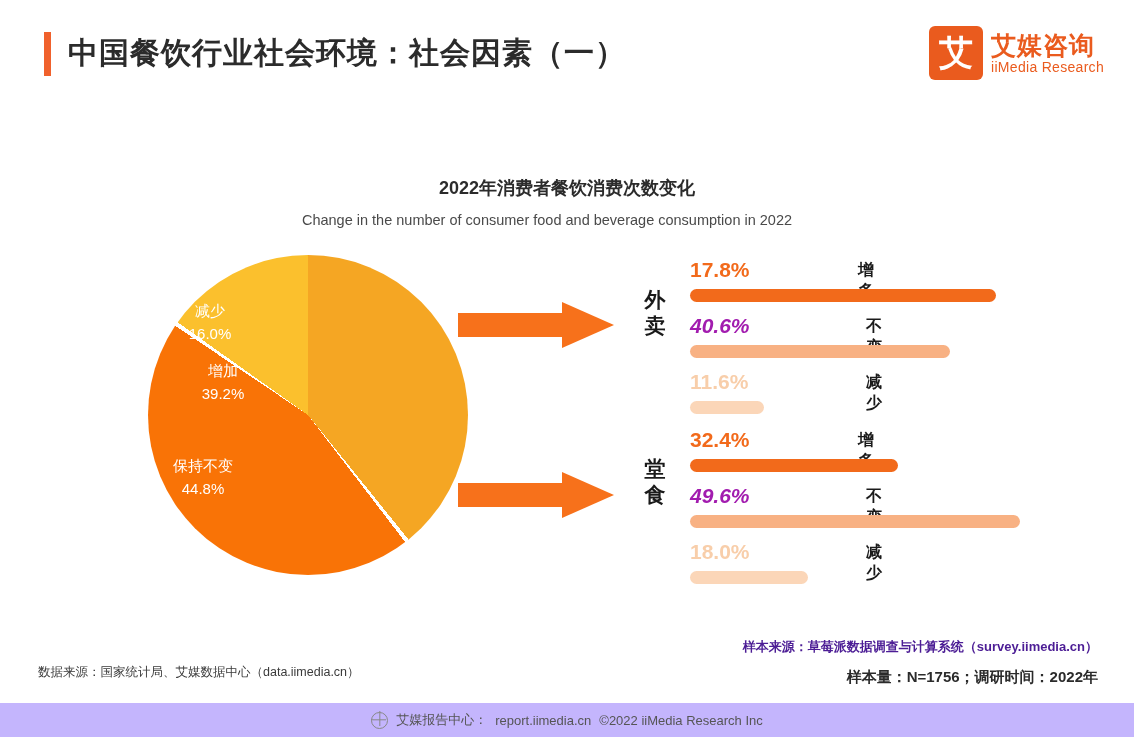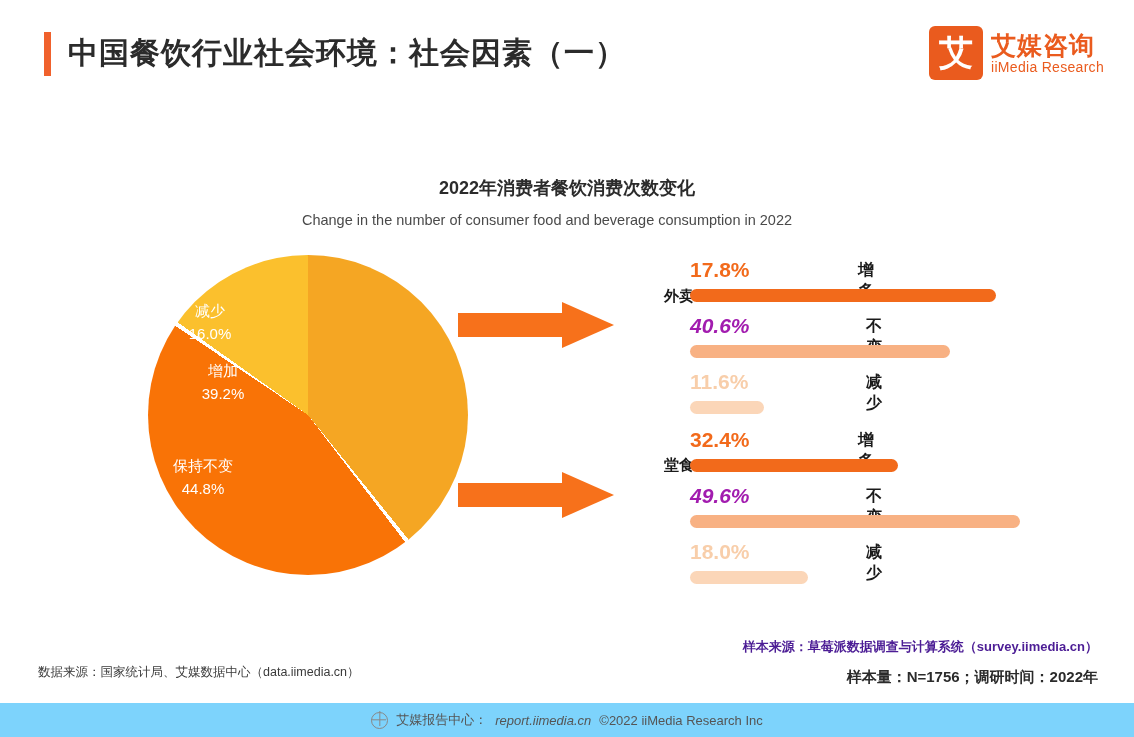--- a/index.html
+++ b/index.html
@@ -160,26 +160,25 @@
     border-bottom: 23px solid transparent;
     border-left: 52px solid #f7711b;
   }
   .arrow-1 { left: 458px; top: 302px; }
   .arrow-2 { left: 458px; top: 472px; }
 
   
   .group-label {
     position: absolute;
     width: 34px;
-    font-size: 15px;
+    font-size: 21px;
     font-weight: bold;
     color: #1a1a1a;
     line-height: 1.22;
     text-align: center;
-    margin-left: 24px;
   }
   .gl-1 { left: 638px; top: 287px; }
   .gl-2 { left: 638px; top: 456px; }
 
   
   .bars {
     position: absolute;
     left: 690px;
   }
   .bars-1 { top: 258px; }
@@ -246,21 +245,21 @@
     color: #2b2b2b;
   }
 
   
   .bottom-bar {
     position: absolute;
     left: 0;
     bottom: 0;
     width: 1134px;
     height: 34px;
-    background: #7dd3fc;
+    background: #c4b5fd;
     display: flex;
     align-items: center;
     justify-content: center;
     gap: 8px;
     font-size: 13px;
     color: #555555;
   }
   .globe {
     width: 15px;
     height: 15px;
@@ -282,21 +281,21 @@
   .globe::after {
     content: "";
     position: absolute;
     top: 50%;
     left: -1.4px;
     width: 15px;
     height: 1.4px;
     background: #888888;
     transform: translateY(-50%);
   }
-  .bb-link { color: #555555; font-style: italic; }
+  .bb-link { color: #555555; }
 </style>
 </head>
 <body>
 
 <div class="header">
   <div class="title-bar"></div>
   <div class="title-text">中国餐饮行业社会环境：社会因素（一）</div>
   <div class="logo">
     <div class="logo-mark">艾</div>
     <div class="logo-text">

